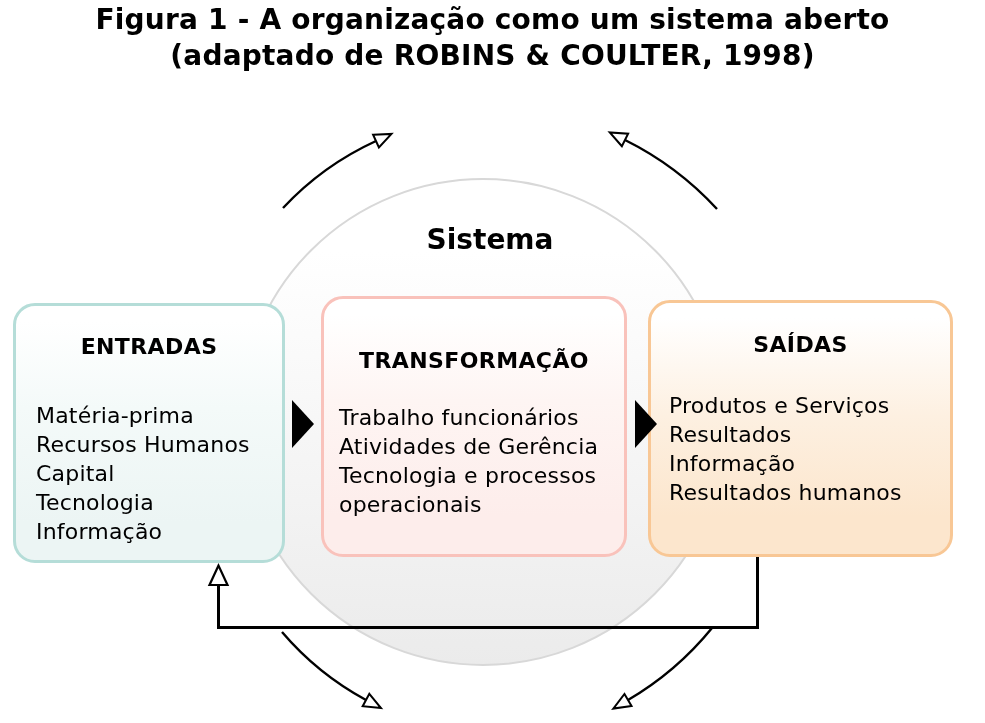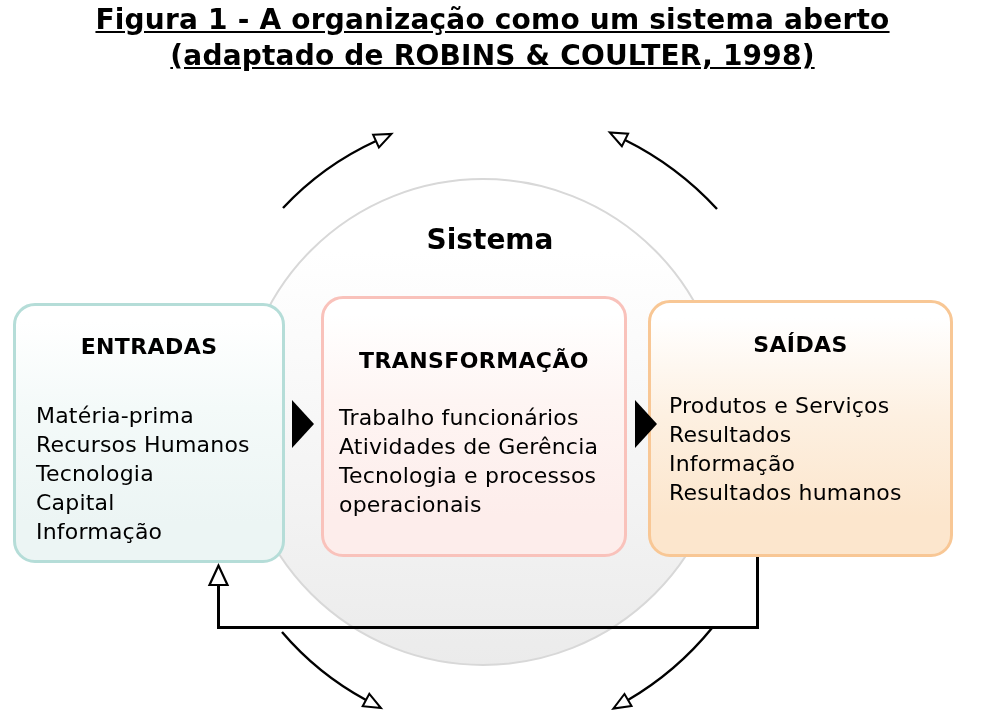--- a/index.html
+++ b/index.html
@@ -10,21 +10,20 @@
     font-family:"DejaVu Sans","Liberation Sans",sans-serif;
     color:#000;
     overflow:hidden;
   }
   .title{
     position:absolute;top:2px;left:0;width:985px;
     text-align:center;
     font-weight:bold;
     font-size:28px;line-height:36px;
     letter-spacing:0.2px;
-    text-decoration:underline;
   }
   svg.layer{position:absolute;top:0;left:0;width:985px;height:723px;}
   svg.under{z-index:1;}
   svg.over{z-index:3;pointer-events:none;}
   .sistema{
     position:absolute;z-index:2;
     left:390px;top:216px;width:200px;
     text-align:center;
     font-weight:bold;font-size:28px;line-height:32px;margin-top:8px;
   }
@@ -89,22 +88,22 @@
     <div>(adaptado de ROBINS &amp; COULTER, 1998)</div>
   </div>
 
   <div class="sistema">Sistema</div>
 
   <div class="box box-entradas">
     <div class="hdr">ENTRADAS</div>
     <div class="lines">
       <div>Matéria-prima</div>
       <div>Recursos Humanos</div>
+      <div>Capital</div>
       <div>Tecnologia</div>
-      <div>Capital</div>
       <div>Informação</div>
     </div>
   </div>
 
   <div class="box box-transformacao">
     <div class="hdr">TRANSFORMAÇÃO</div>
     <div class="lines">
       <div>Trabalho funcionários</div>
       <div>Atividades de Gerência</div>
       <div>Tecnologia e processos</div>

